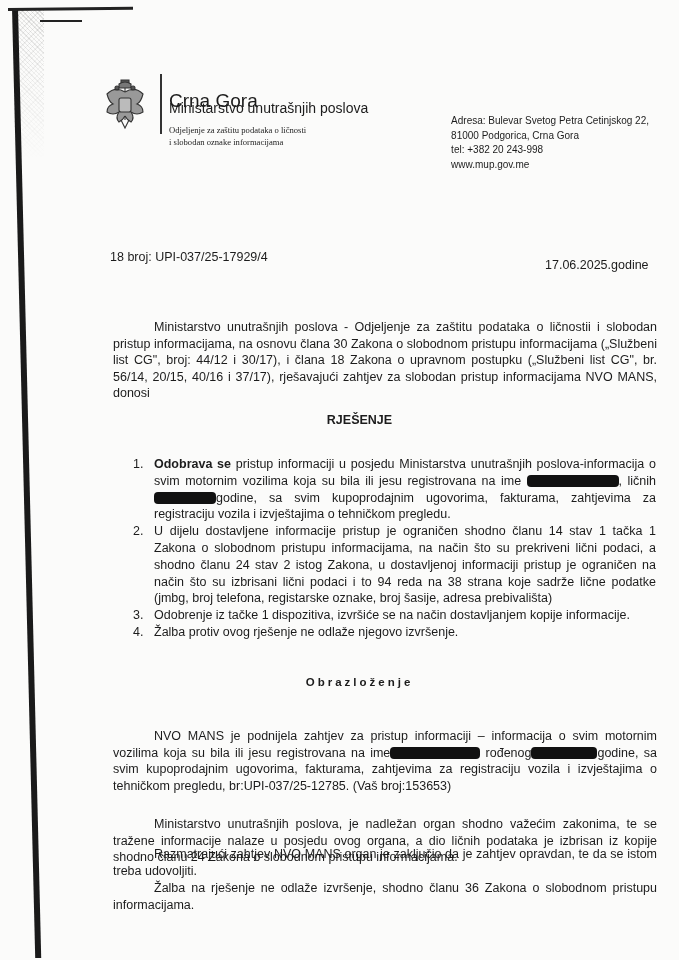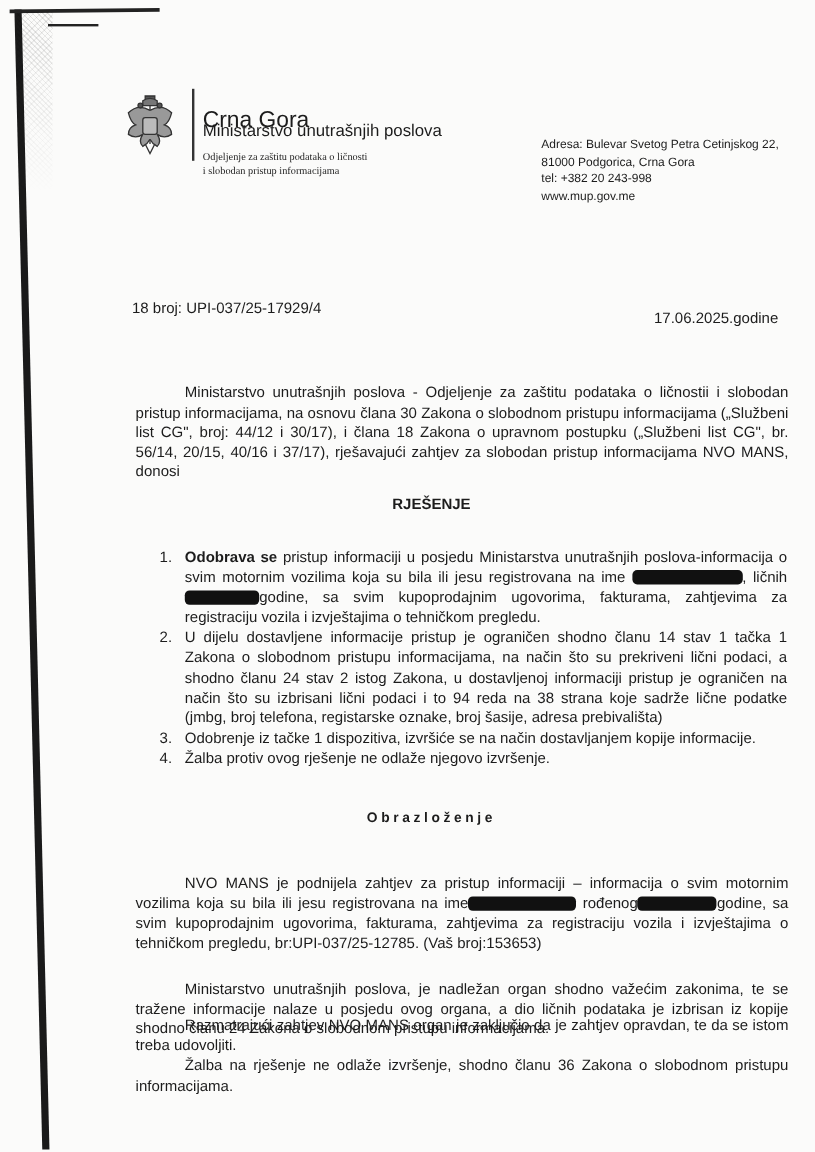--- a/index.html
+++ b/index.html
@@ -80,21 +80,21 @@
         <path d="M18 46 l4 8 l4 -8"></path>
         <circle cx="14" cy="14" r="2" fill="#555"></circle>
         <circle cx="30" cy="14" r="2" fill="#555"></circle>
       </g>
     </svg>
     <div class="header-divider"></div>
     <div class="country">Crna Gora</div>
     <div class="ministry">Ministarstvo unutrašnjih poslova</div>
     <div class="dept">
       <div>Odjeljenje za zaštitu podataka o ličnosti</div>
-      <div>i slobodan pristup informacijama</div>
+      <div>i slobodan oznake informacijama</div>
     </div>
     <div class="address">
       <div>Adresa: Bulevar Svetog Petra Cetinjskog 22,</div>
       <div>81000 Podgorica, Crna Gora</div>
       <div>tel: +382 20 243-998</div>
       <div>www.mup.gov.me</div>
     </div>
   </div>
 
   <div class="ref-number">18 broj: UPI-037/25-17929/4</div>

